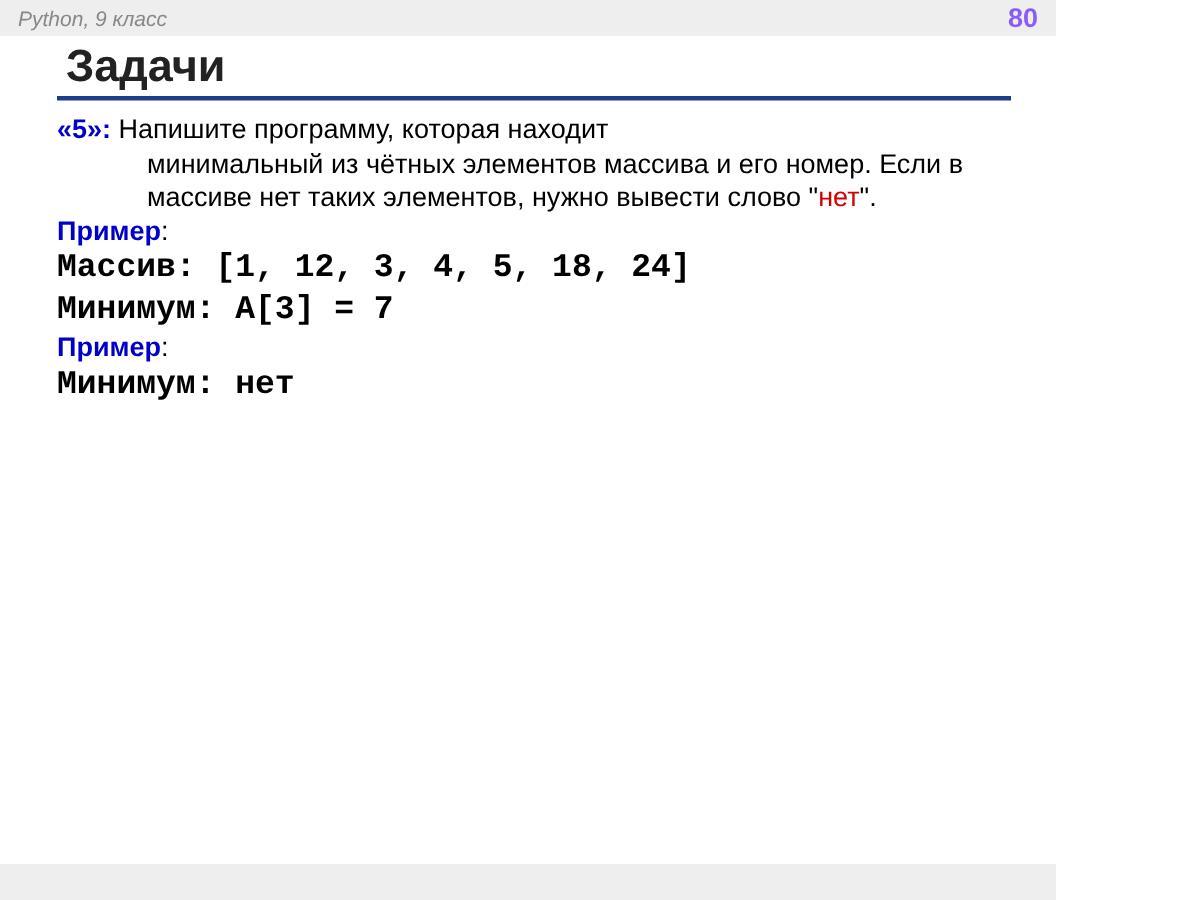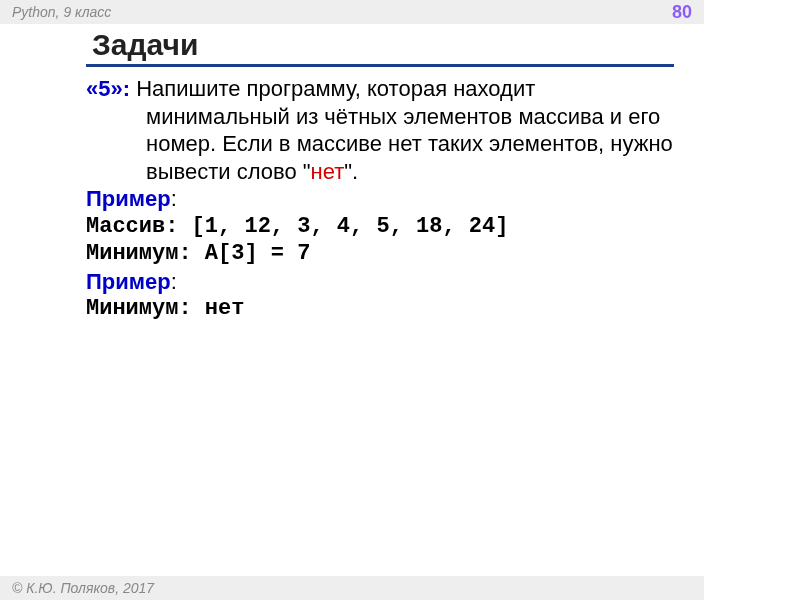--- a/index.html
+++ b/index.html
@@ -1,24 +1,24 @@
 <!DOCTYPE html>
 <html><head>
 <meta charset="utf-8">
 <style>
   * { margin: 0; padding: 0; box-sizing: border-box; }
   html, body { width: 800px; height: 600px; font-family: Arial, Helvetica, sans-serif; }
   .page { width: 704px; height: 600px; background: #fff; position: relative; }
   .top-bar { height: 24px; background: #eeeeee; display: flex; align-items: center; padding: 0 12px; font-style: italic; color: #888; font-size: 14px; justify-content: space-between; }
   .top-left { white-space: pre; }
   .page-num { font-style: normal; font-weight: bold; color: #8b5cf6; font-size: 18px; }
-  .content { padding: 4px 30px 0 38px; margin-left: 48px; }
+  .content { padding: 4px 30px 0 38px; }
   .heading-wrap { border-bottom: 3px solid #1a3e8c; padding-bottom: 2px; margin-bottom: 8px; }
   .heading { font-size: 30px; font-weight: bold; color: #222; padding-left: 6px; }
-  .body-text { font-size: 22px; line-height: 1.25; color: #000; }
+  .body-text { font-size: 18px; line-height: 1.25; color: #000; }
   .blue-bold { color: #0000c8; font-weight: bold; }
   .red { color: #d40000; }
   .indent { padding-left: 60px; display: block; }
   .mono { font-family: "Courier New", Courier, monospace; font-weight: bold; font-size: 22px; line-height: 1.25; white-space: pre; }
   .no-bold { font-weight: bold; }
   .bottom-bar { position: absolute; bottom: 0; left: 0; right: 0; height: 24px; background: #eeeeee; display: flex; align-items: center; justify-content: space-between; padding: 0 12px; font-style: italic; color: #888; font-size: 14px; }
 </style>
 </head>
 <body>
 
@@ -47,16 +47,15 @@
     <div class="mono"><span>Минимум:</span><span class="no-bold"> A[3] = 7</span></div>
 
     <div class="body-text">
       <span class="blue-bold">Пример</span><span>:</span>
     </div>
     <div class="mono"><span>Минимум:</span><span class="no-bold"> нет</span></div>
 
   </div>
 
   <div class="bottom-bar">
-    <span>© К.Ю. Поляков, 2017</span>
   </div>
 
 </div>
 
 </body></html>

